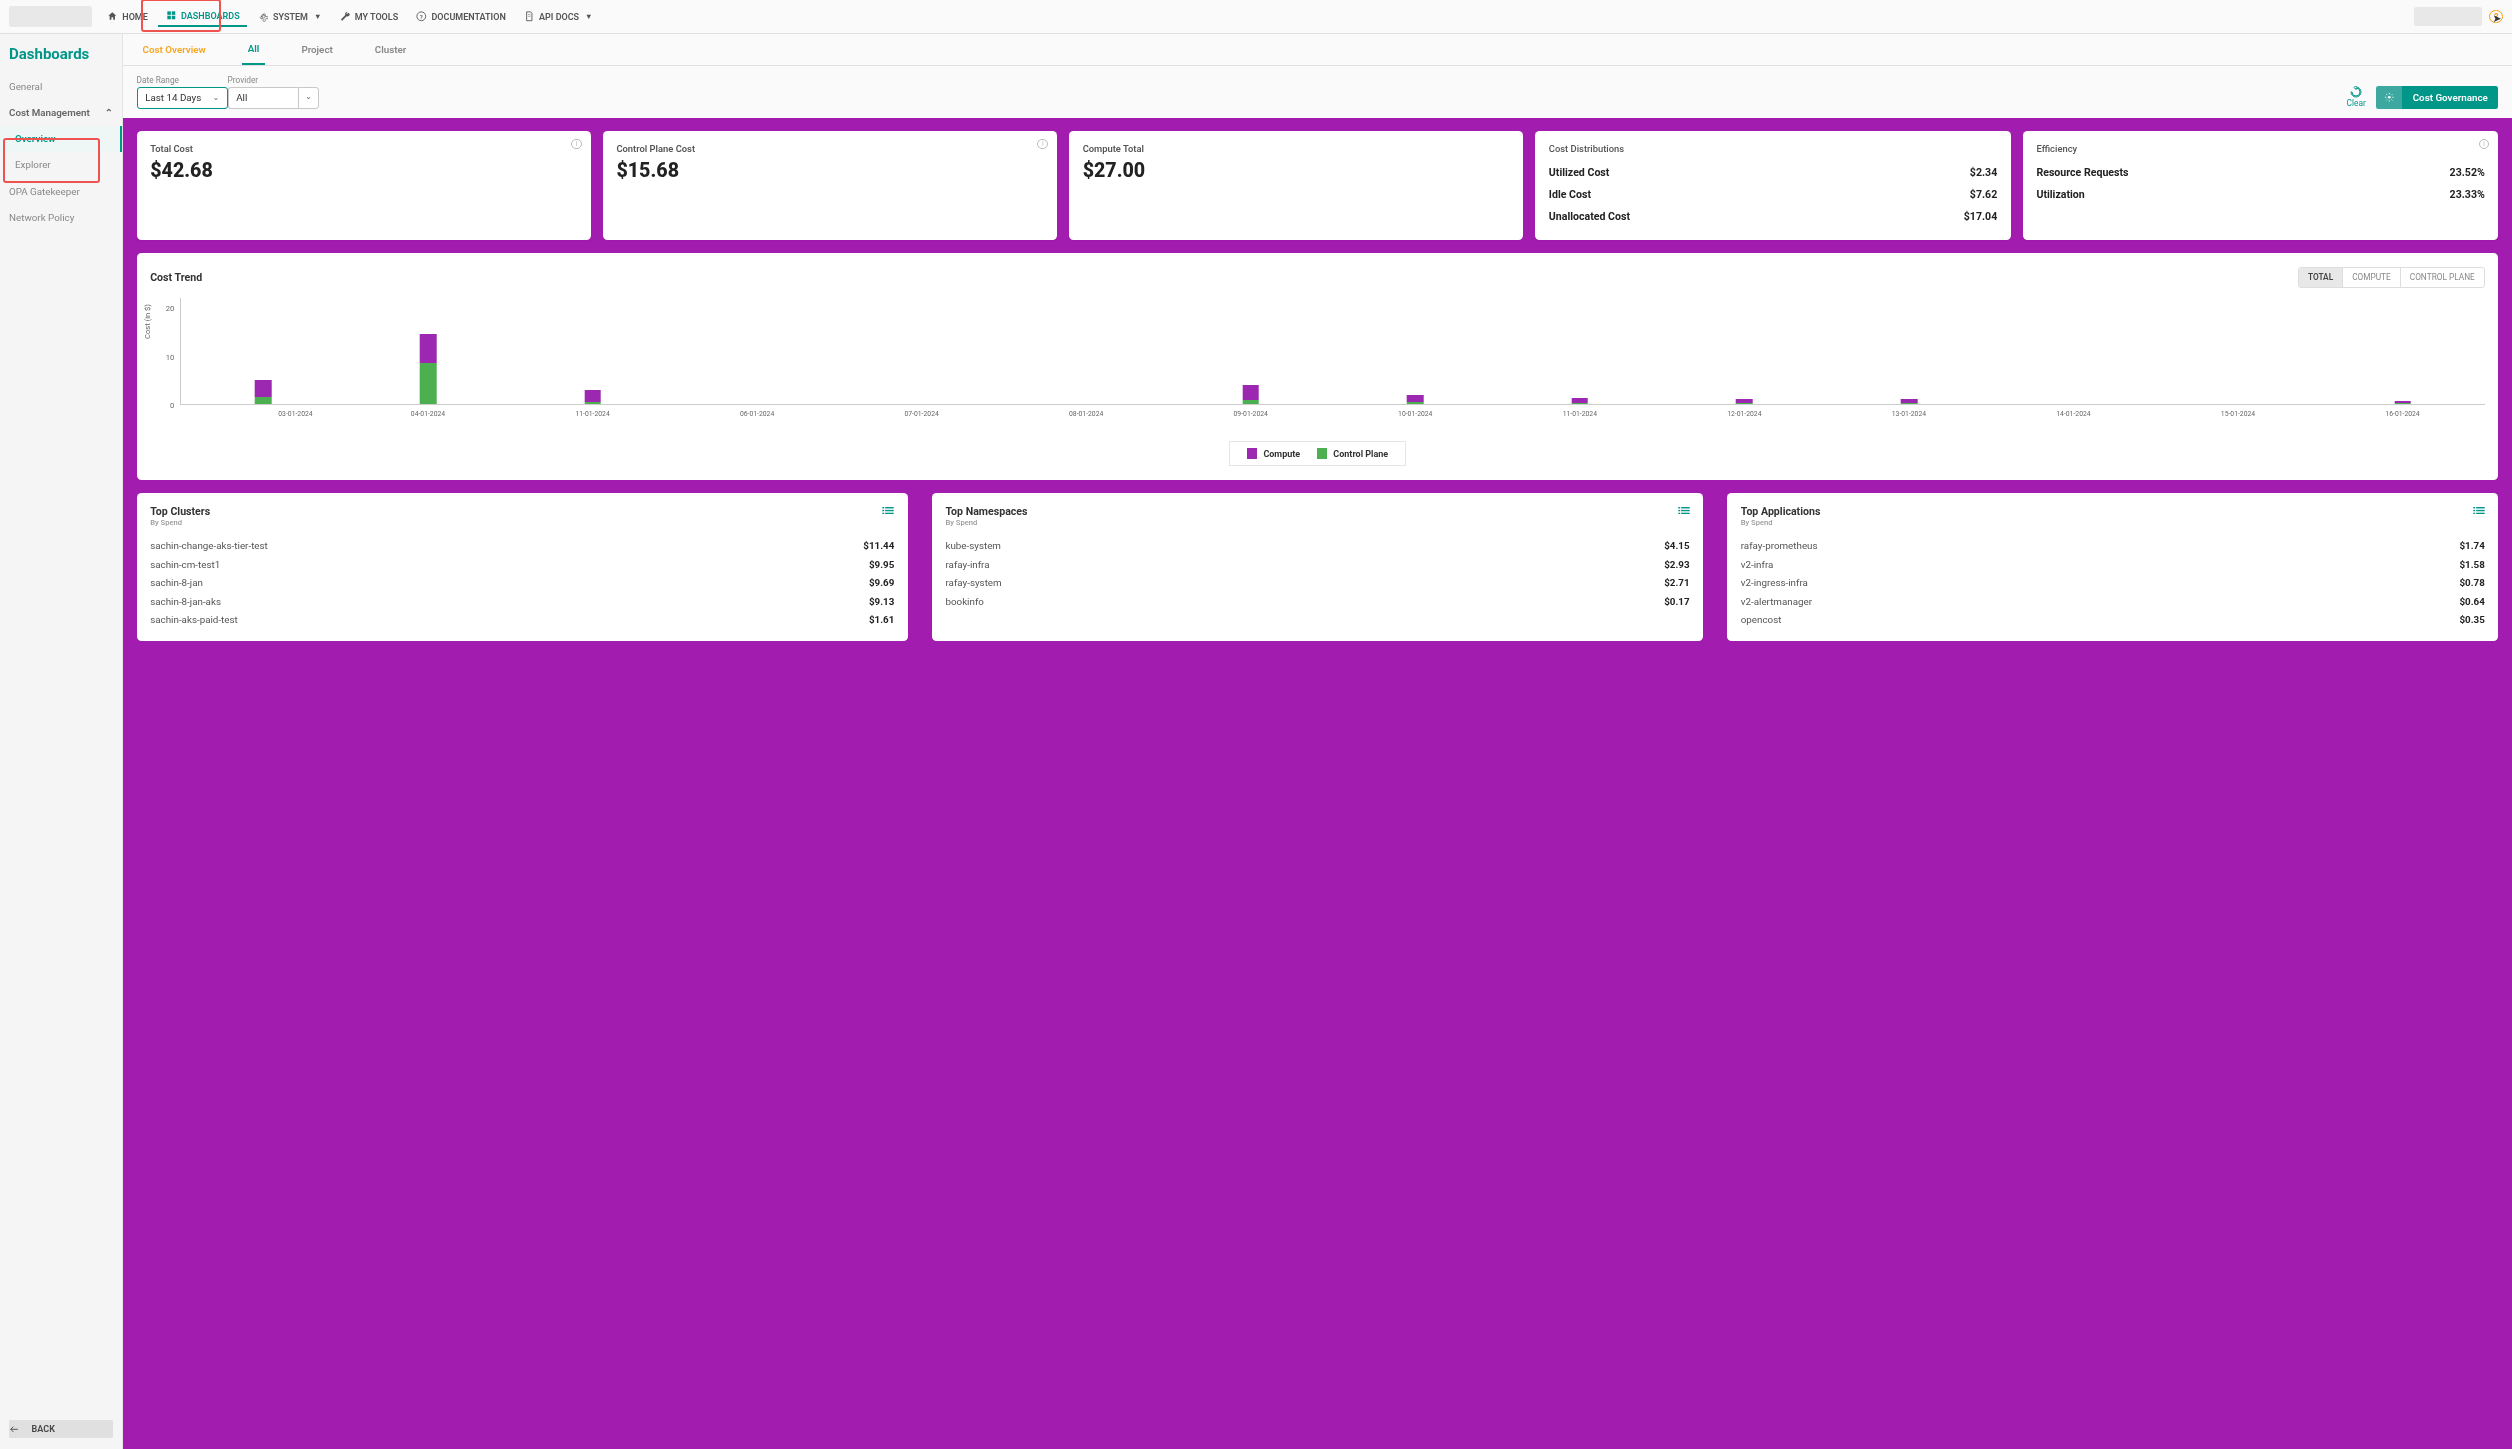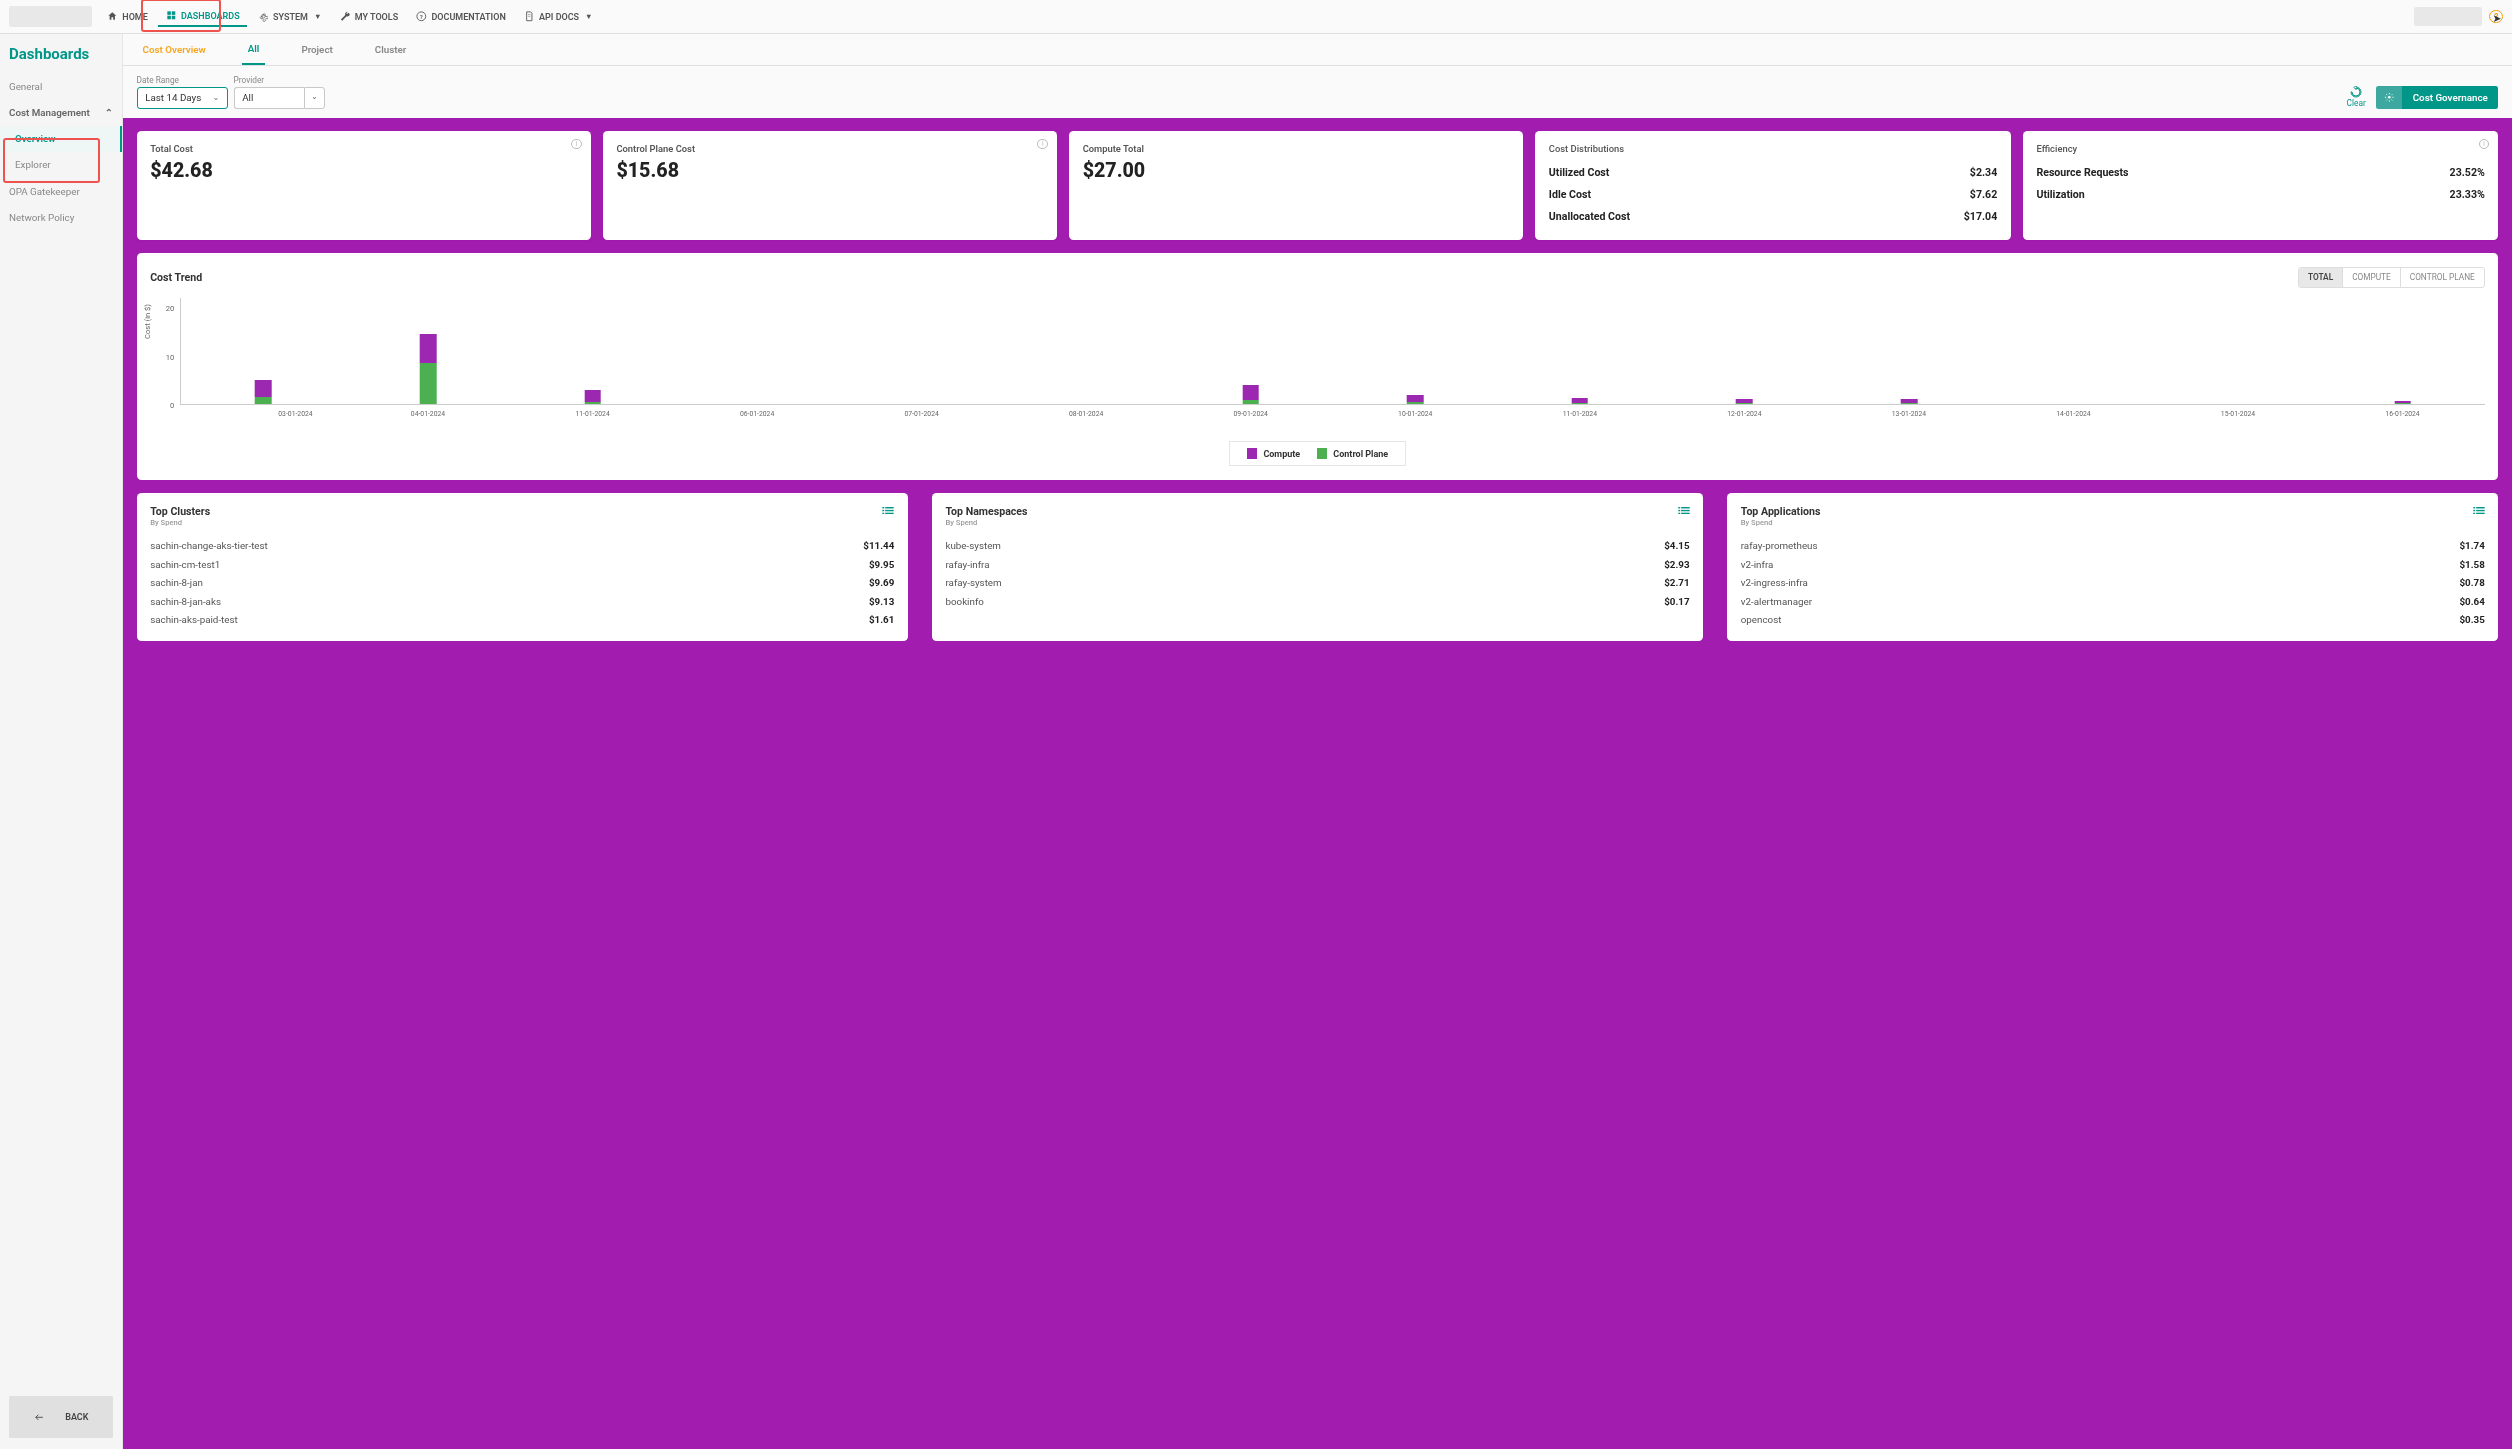--- a/index.html
+++ b/index.html
@@ -24,33 +24,33 @@
 .hl-cost { top: 104px; left: 3px; width: 97px; height: 45px; }
 
 
 .shell { display: flex; height: calc(100vh - 34px); overflow: hidden; position: relative; }
 .sidebar { width: 123px; background: #f5f5f5; border-right: 0.8px solid #e5e5e5; display: flex; flex-direction: column; padding-top: 10.6px; position: relative; }
 .side-title { font-size: 15px; font-weight: 700; color: #009688; padding: 0 9px 10.6px; }
 .side-section { padding: 7.6px 9px; font-size: 9.8px; color: #888; cursor: pointer; }
 .side-section.expandable { display: flex; justify-content: space-between; align-items: center; font-weight: 600; color: #666; }
 .side-sub { padding: 7.6px 15px; font-size: 9.8px; color: #888; cursor: pointer; }
 .side-sub.active { color: #009688; font-weight: 600; background: #eef7f6; border-right: 2.3px solid #009688; }
-.back-btn { margin: auto 9px 10.6px; background: #e0e0e0; color: #444; padding: 16px 0; text-align: center; font-size: 9px; font-weight: 600; border-radius: 1.5px; cursor: pointer; display: flex; align-items: center; justify-content: center; gap: 21px; }
+.back-btn { margin: auto 9px 10.6px; background: #e0e0e0; color: #444; padding: 4px 0; text-align: center; font-size: 9px; font-weight: 600; border-radius: 1.5px; cursor: pointer; display: flex; align-items: center; gap: 12px; }
 .back-btn svg { width: 10.6px; height: 10.6px; }
 
 .main { flex: 1; overflow: auto; background: #a21caf; }
 
 
 .tabbar { display: flex; align-items: center; height: 32px; background: #fafafa; border-bottom: 0.8px solid #e0e0e0; padding: 0 13.6px; gap: 30px; }
 .tab { font-size: 9.8px; font-weight: 600; color: #888; padding: 9px 6px; cursor: pointer; }
 .tab.active { color: #009688; border-bottom: 2.3px solid #009688; }
 .tab.special { color: #f5a623; }
 
 
-.filter-row { display: flex; align-items: flex-end; padding: 9px 13.6px; background: #fafafa; gap: 6px; }
+.filter-row { display: flex; align-items: flex-end; padding: 9px 13.6px; background: #fafafa; gap: 0; }
 .filter-group { display: flex; flex-direction: column; gap: 1.5px; }
 .filter-label { font-size: 8.3px; color: #888; }
 .dropdown { border: 0.8px solid #c8c8c8; border-radius: 3px; background: #fff; padding: 4.5px 7.6px; font-size: 9.8px; min-width: 91px; display: flex; justify-content: space-between; align-items: center; cursor: pointer; }
 .dropdown.selected { border: 1.5px solid #009688; }
 .dropdown .chev { font-size: 7.6px; color: #666; }
 .provider-dd { display: flex; min-width: 91px; }
 .provider-dd .ddmain { border: 0.8px solid #c8c8c8; border-right: none; border-radius: 3px 0 0 3px; padding: 4.5px 7.6px; flex: 1; background: #fff; }
 .provider-dd .ddbtn { border: 0.8px solid #c8c8c8; border-radius: 0 3px 3px 0; padding: 4.5px 6px; background: #fff; cursor: pointer; font-size: 7.6px; color: #666; }
 .filter-right { margin-left: auto; display: flex; align-items: center; gap: 10.6px; }
 .clear-btn { display: flex; flex-direction: column; align-items: center; font-size: 8.3px; color: #009688; cursor: pointer; }

